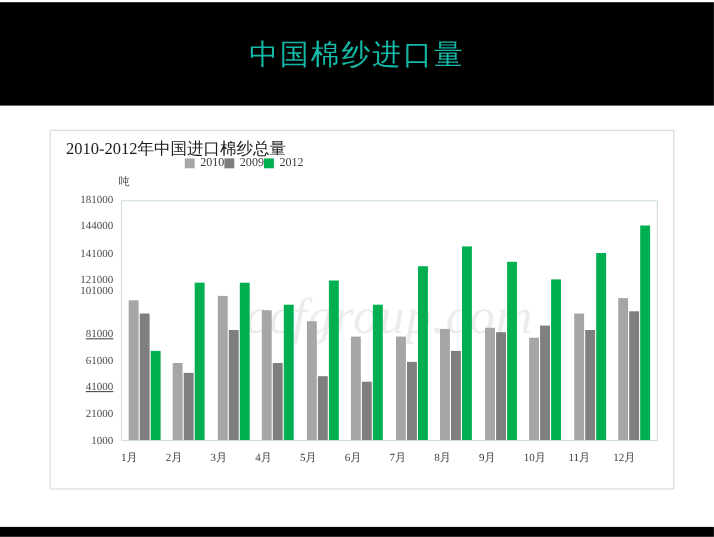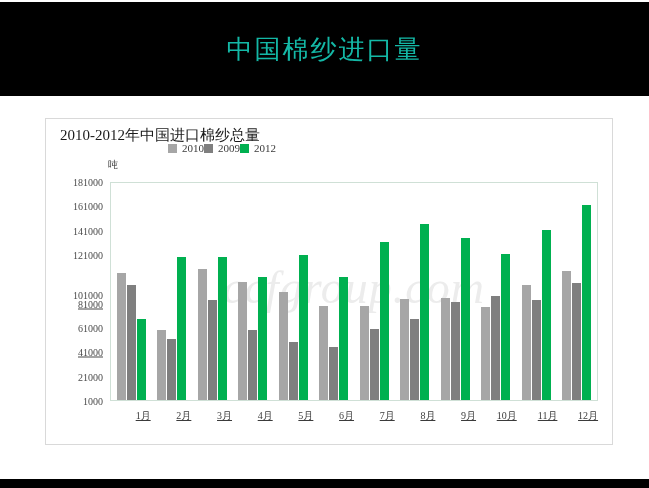--- a/index.html
+++ b/index.html
@@ -178,27 +178,26 @@
   .x-axis {
     position: absolute;
     left: 51px;
     top: 219px;
     width: 488px;
     height: 24px;
     display: flex;
   }
   .x-tick {
     flex: 1 1 0;
-    text-align: right;
+    text-align: left;
     font-family: "Liberation Serif", serif;
     font-size: 10px;
     color: #3b3b3b;
     padding-top: 8px;
     white-space: nowrap;
-    text-decoration: underline;
   }
 </style>
 </head>
 <body>
 
 <div class="banner">
   <div class="banner-title">中国棉纱进口量</div>
 </div>
 
 <div class="card">
@@ -219,24 +218,24 @@
       <div class="legend-item">
         <span class="legend-swatch" style="background: rgb(0, 176, 80);"></span>
         <span class="legend-text">2012</span>
       </div>
     </div>
 
   <div class="plot-wrap">
 
     <div class="y-axis" id="y-axis-root">
         <div class="y-tick" style="top: 0px;">181000</div>
-        <div class="y-tick" style="top: 24.3333px;">161000</div>
+        <div class="y-tick" style="top: 24.3333px;">144000</div>
         <div class="y-tick" style="top: 48.6667px;">141000</div>
         <div class="y-tick" style="top: 73px; text-align: right;">121000</div>
-        <div class="y-tick" style="top: 113px;">101000</div>
+        <div class="y-tick" style="top: 83px;">101000</div>
         <div class="y-tick" style="top: 121.667px; text-decoration: underline;">81000</div>
         <div class="y-tick" style="top: 146px; margin-left: 36px;">61000</div>
         <div class="y-tick" style="top: 170.333px; text-decoration: underline;">41000</div>
         <div class="y-tick" style="top: 194.667px;">21000</div>
         <div class="y-tick" style="top: 219px; margin-left: 33px;">1000</div>
       </div>
 
     <div class="plot-area">
       <div class="watermark">ccfgroup.com</div>
       <div class="bars-layer" id="bars-root">

